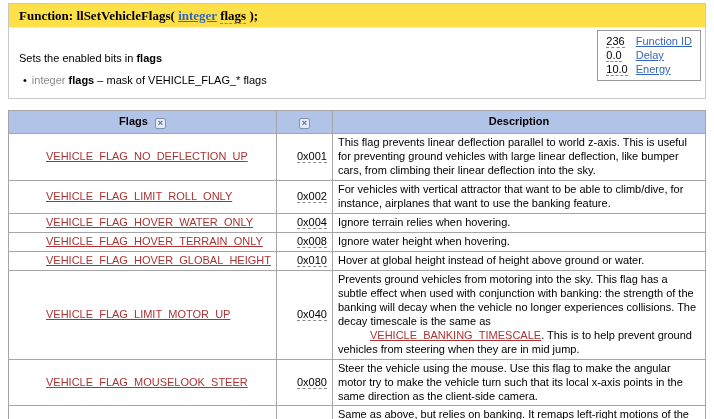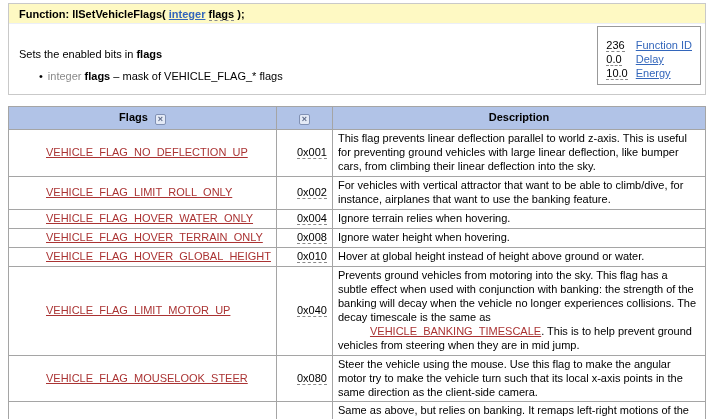--- a/index.html
+++ b/index.html
@@ -14,47 +14,48 @@
   a { text-decoration: underline; cursor: pointer; }
   a.blink { color: #3366bb; }
   a.rlink { color: #aa3333; margin-left: 32px; }
 
   
   .topbox {
     border: 1px solid #c9c9c9;
     background: #fff;
   }
   .titlebar {
-    background: #fef9c3;
+    background: #fde047;
     border-bottom: 1px solid #eceff7;
     padding: 4px 10px 3px;
     font-weight: bold;
-    font-size: 11px;
+    font-size: 13px;
+    font-family: Liberation Serif, serif;
   }
   .titlebar .param-dashed { border-bottom: 1px dashed #8a8a8a; font-weight: bold; }
   .topcontent {
     position: relative;
     padding: 24px 10px 12px;
     min-height: 62px;
   }
   .summary { margin: 0 0 10px; }
   .summary b, .bullet b { font-weight: bold; }
-  .bullet { margin-left: 20px; }
+  .bullet { margin-left: 4px; }
   .bullet .dot { margin-right: 5px; }
   .muted-type { color: #8a8a8a; }
 
   .infobox {
     position: absolute;
     top: 2px;
     right: 4px;
     border: 1px solid #999;
     background: #fff;
     padding: 3px 6px 4px;
   }
-  .infobox table { border-collapse: collapse; margin-top: 8px; }
+  .infobox table { border-collapse: collapse; }
   .infobox td { padding: 1px 2px; }
   .infobox td.num { padding-right: 6px; }
   .dashed-val { border-bottom: 1px dashed #888; cursor: help; }
 
   
   table.flags {
     border-collapse: collapse;
     width: 698px;
     margin-top: 11px;
   }

